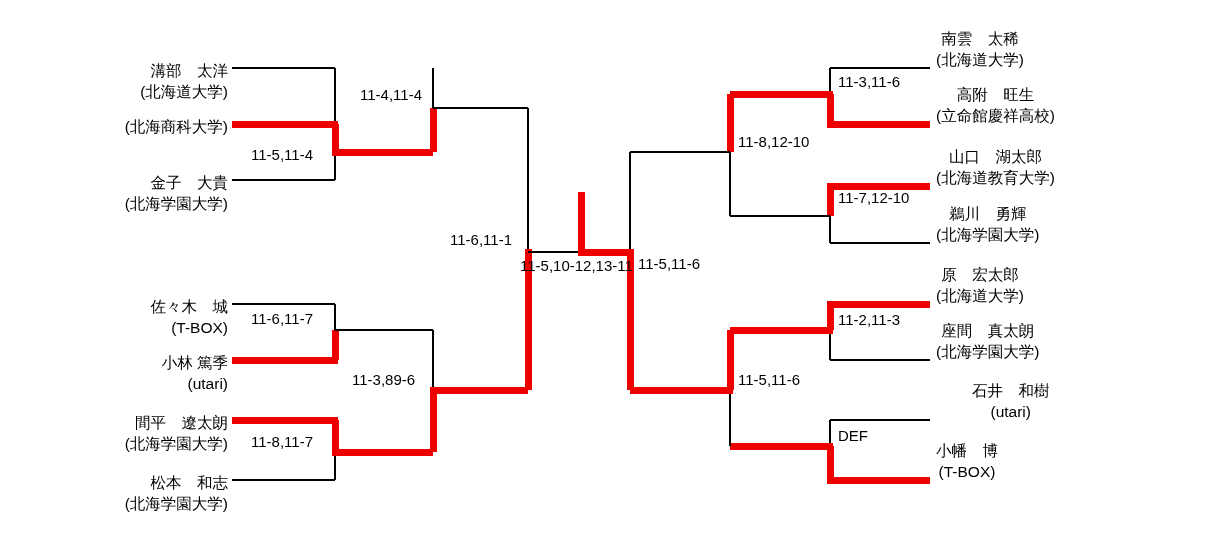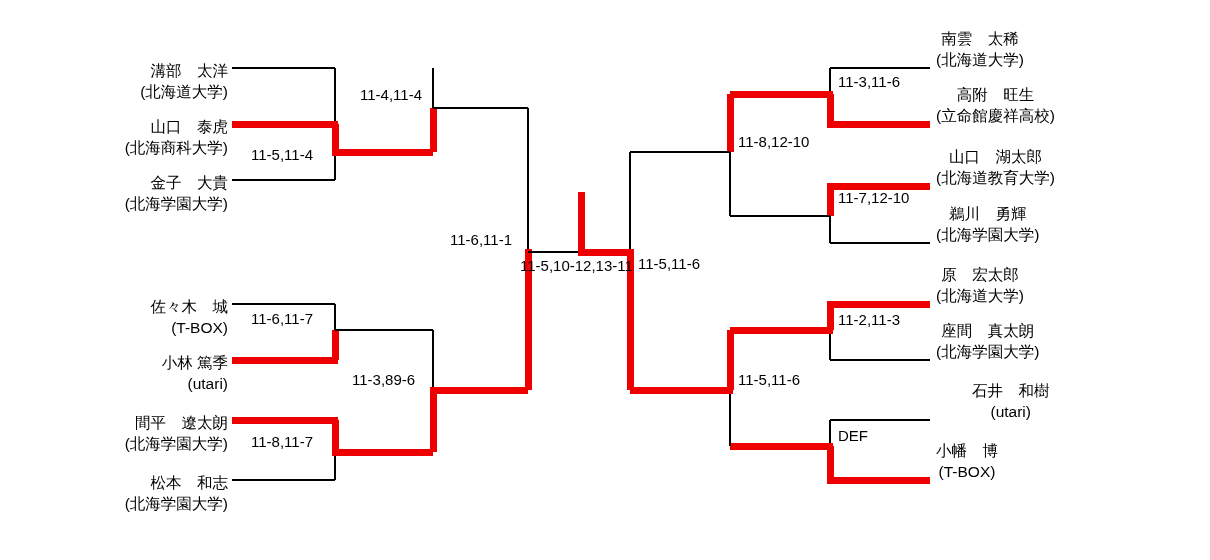--- a/index.html
+++ b/index.html
@@ -121,21 +121,20 @@
     <path class="win" d="M578 252 H633"></path>
     <path class="win" d="M581 255 V192"></path>
 
   </svg>
 
   <div class="player p-left" style="left:32px;top:28px;width:196px;">
     <span class="nm">溝部　太洋</span>
     <span class="af">(北海道大学)</span>
   </div>
   <div class="player p-left" style="left:32px;top:84px;width:196px;">
-    <span class="nm">山口　泰虎</span>
     <span class="af">(北海商科大学)</span>
   </div>
   <div class="player p-left" style="left:32px;top:140px;width:196px;">
     <span class="nm">金子　大貴</span>
     <span class="af">(北海学園大学)</span>
   </div>
   <div class="player p-left" style="left:32px;top:264px;width:196px;">
     <span class="nm">佐々木　城</span>
     <span class="af">(T-BOX)</span>
   </div>

